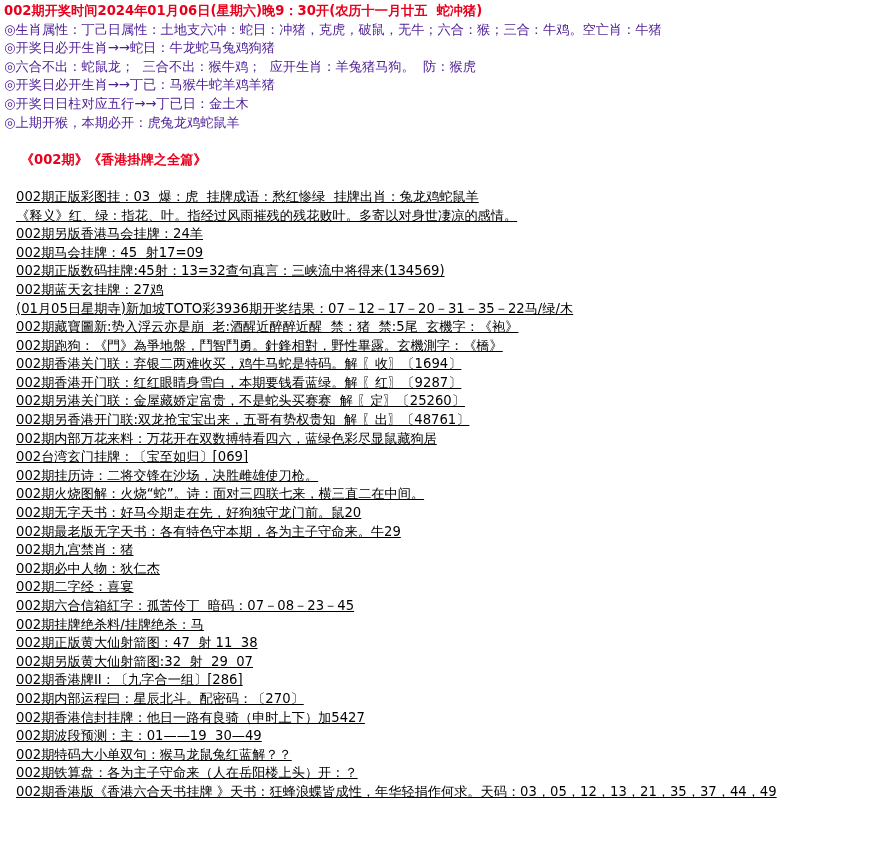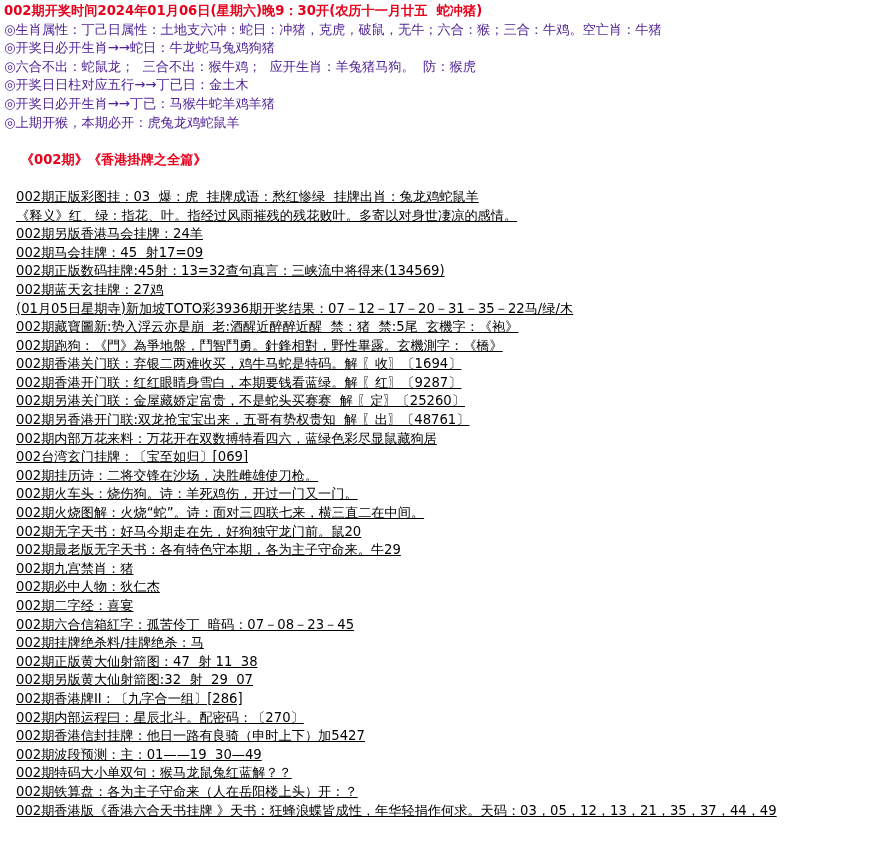--- a/index.html
+++ b/index.html
@@ -45,22 +45,22 @@
 </head>
 <body>
 
 <div class="page">
 
   <div class="line title-red hdr">002期开奖时间2024年01月06日(星期六)晚9：30开(农历十一月廿五  蛇冲猪)</div>
 
   <div class="line blue">◎生肖属性：丁己日属性：土地支六冲：蛇日：冲猪，克虎，破鼠，无牛；六合：猴；三合：牛鸡。空亡肖：牛猪</div>
   <div class="line blue">◎开奖日必开生肖→→蛇日：牛龙蛇马兔鸡狗猪</div>
   <div class="line blue">◎六合不出：蛇鼠龙；  三合不出：猴牛鸡；  应开生肖：羊兔猪马狗。  防：猴虎</div>
+  <div class="line blue">◎开奖日必开生肖→→丁已：马猴牛蛇羊鸡羊猪</div>
   <div class="line blue">◎开奖日日柱对应五行→→丁已日：金土木</div>
-  <div class="line blue">◎开奖日必开生肖→→丁已：马猴牛蛇羊鸡羊猪</div>
   <div class="line blue">◎上期开猴，本期必开：虎兔龙鸡蛇鼠羊</div>
 
   <div class="line">
     <span class="title-red">《002期》</span><span class="title-red">《香港掛牌之全篇》</span>
   </div>
 
   <div class="line indent">002期正版彩图挂：03  爆：虎  挂牌成语：愁红惨绿  挂牌出肖：兔龙鸡蛇鼠羊</div>
   <div class="line indent">《释义》红、绿：指花、叶。指经过风雨摧残的残花败叶。多寄以对身世凄凉的感情。</div>
   <div class="line indent">002期另版香港马会挂牌：24羊</div>
   <div class="line indent">002期马会挂牌：45  射17=09</div>
@@ -69,21 +69,20 @@
   <div class="line indent">(01月05日星期寺)新加坡TOTO彩3936期开奖结果：07－12－17－20－31－35－22马/绿/木</div>
   <div class="line indent">002期藏寶圖新:势入浮云亦是崩  老:酒醒近醉醉近醒  禁：猪  禁:5尾  玄機字：《袍》</div>
   <div class="line indent">002期跑狗：《門》為爭地盤，鬥智鬥勇。針鋒相對，野性畢露。玄機測字：《橋》</div>
   <div class="line indent">002期香港关门联：弃银二两难收买，鸡牛马蛇是特码。解 〖收〗〔1694〕</div>
   <div class="line indent">002期香港开门联：红红眼睛身雪白，本期要钱看蓝绿。解 〖红〗〔9287〕</div>
   <div class="line indent">002期另港关门联：金屋藏娇定富贵，不是蛇头买赛赛  解 〖定〗〔25260〕</div>
   <div class="line indent">002期另香港开门联:双龙抢宝宝出来，五哥有势权贵知  解 〖出〗〔48761〕</div>
   <div class="line indent">002期内部万花来料：万花开在双数搏特看四六，蓝绿色彩尽显鼠藏狗居</div>
   <div class="line indent">002台湾玄门挂牌：〔宝至如归〕[069]</div>
   <div class="line indent">002期挂历诗：二将交锋在沙场，决胜雌雄使刀枪。</div>
-  <div class="line indent">002期火车头：烧伤狗。诗：羊死鸡伤，开过一门又一门。</div>
   <div class="line indent">002期火烧图解：火烧“蛇”。诗：面对三四联七来，横三直二在中间。</div>
   <div class="line indent">002期无字天书：好马今期走在先，好狗独守龙门前。鼠20</div>
   <div class="line indent">002期最老版无字天书：各有特色守本期，各为主子守命来。牛29</div>
   <div class="line indent">002期九宫禁肖：猪</div>
   <div class="line indent">002期必中人物：狄仁杰</div>
   <div class="line indent">002期二字经：喜宴</div>
   <div class="line indent">002期六合信箱紅字：孤苦伶丁  暗码：07－08－23－45</div>
   <div class="line indent">002期挂牌绝杀料/挂牌绝杀：马</div>
   <div class="line indent">002期正版黄大仙射箭图：47  射 11  38</div>
   <div class="line indent">002期另版黄大仙射箭图:32  射  29  07</div>

